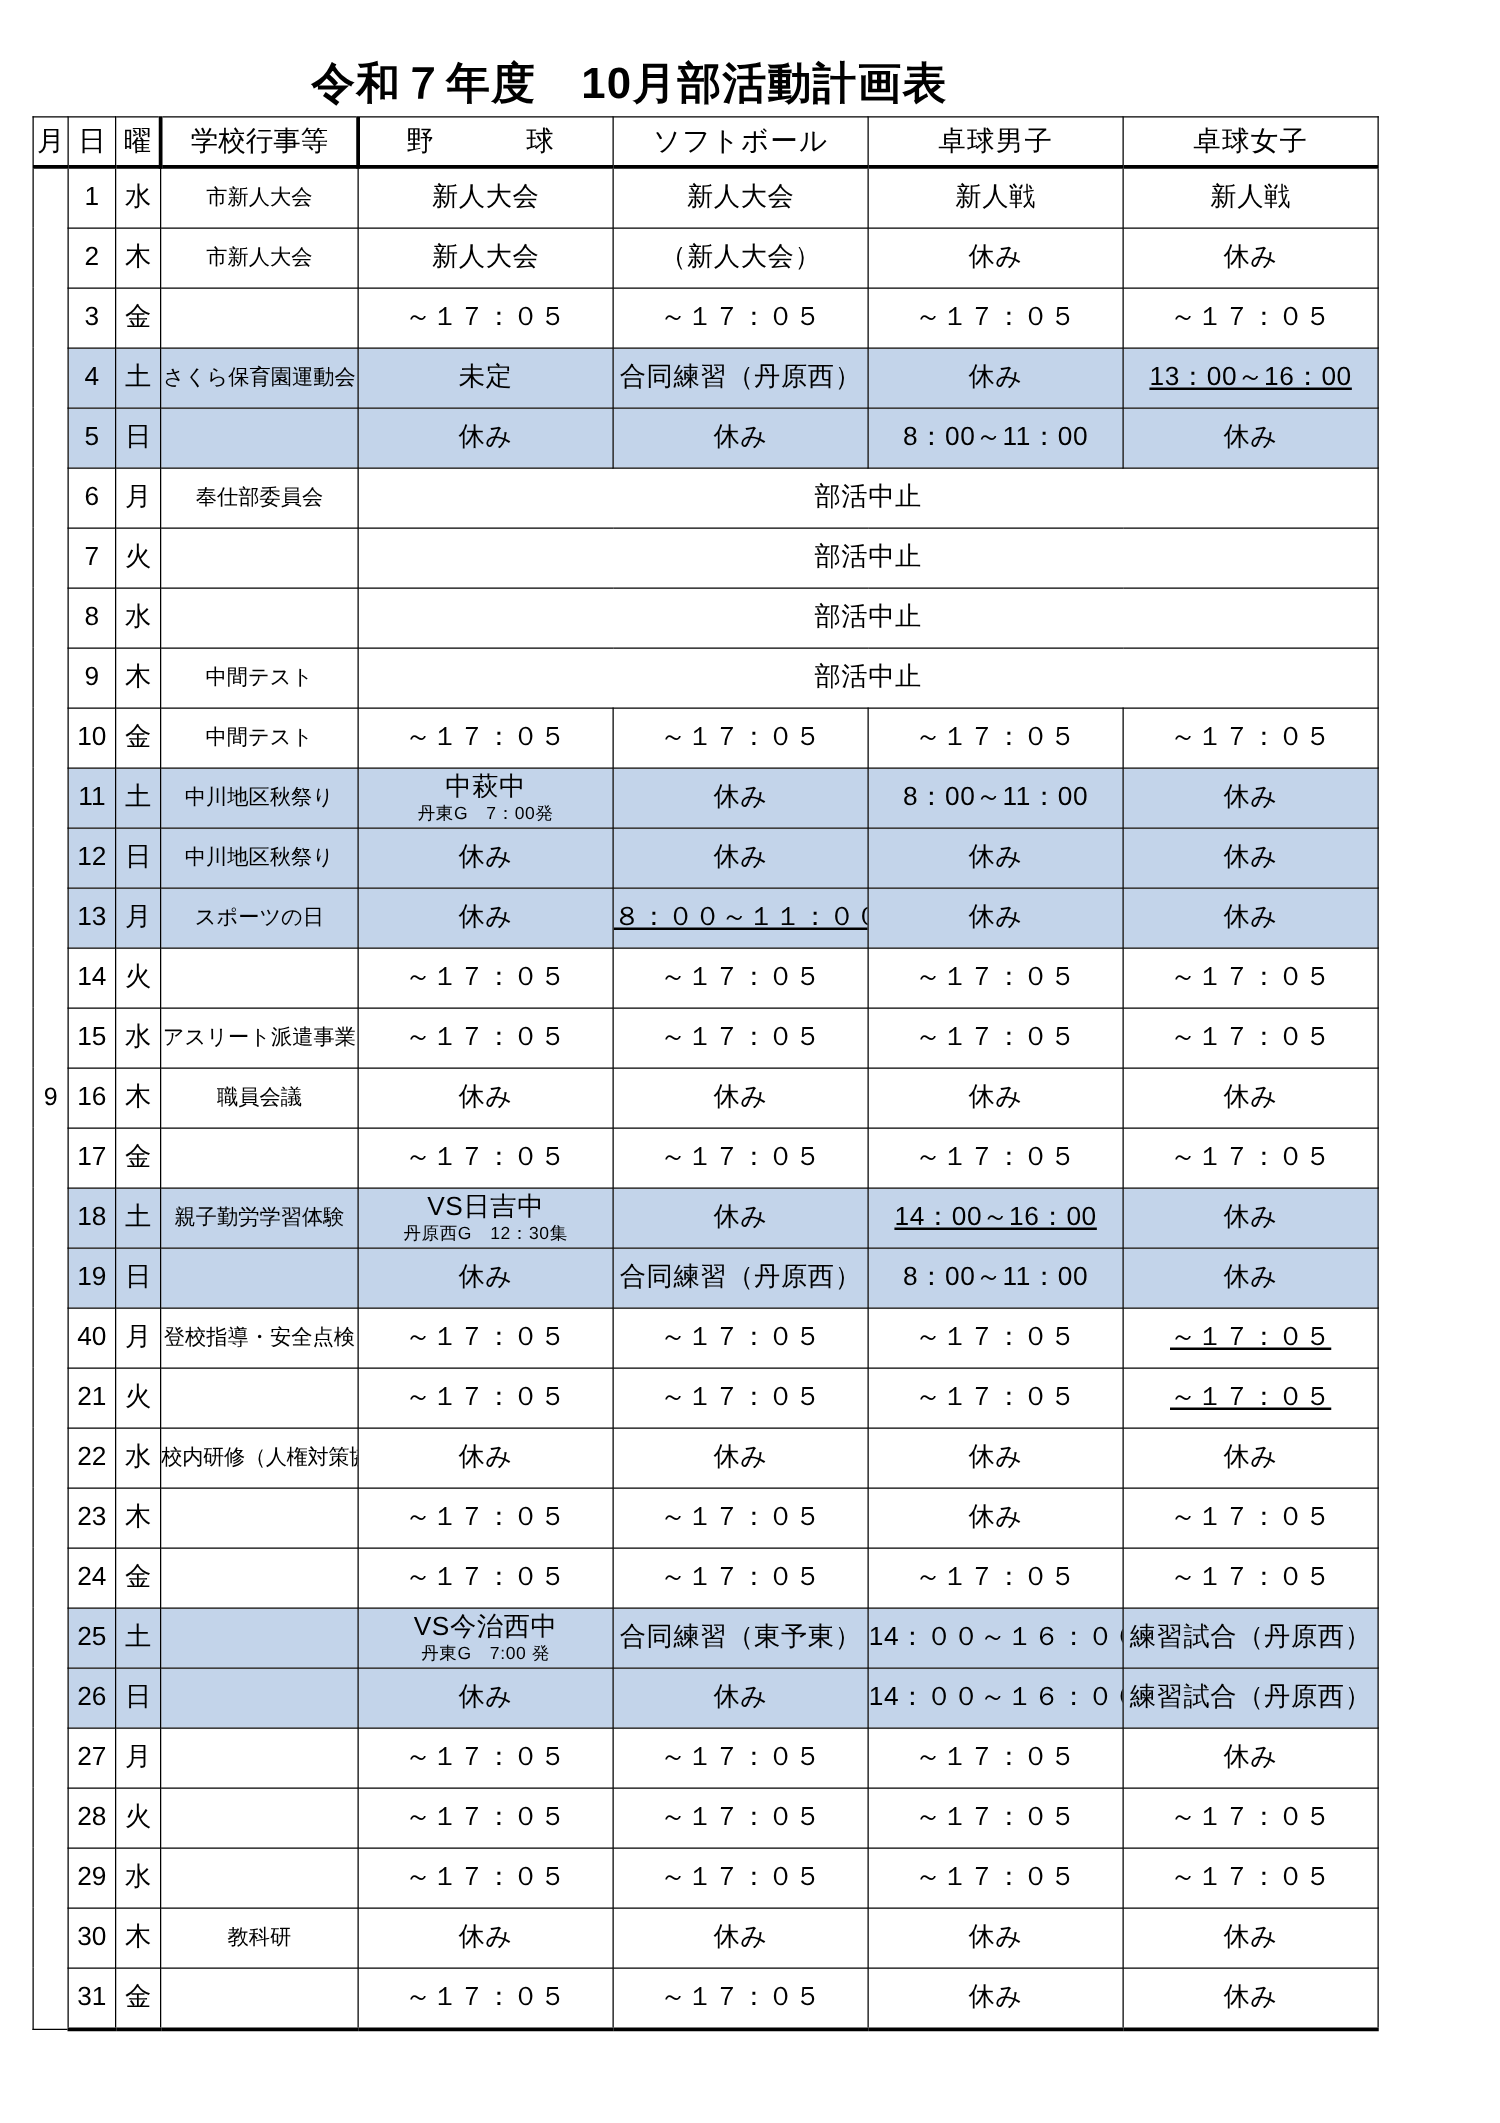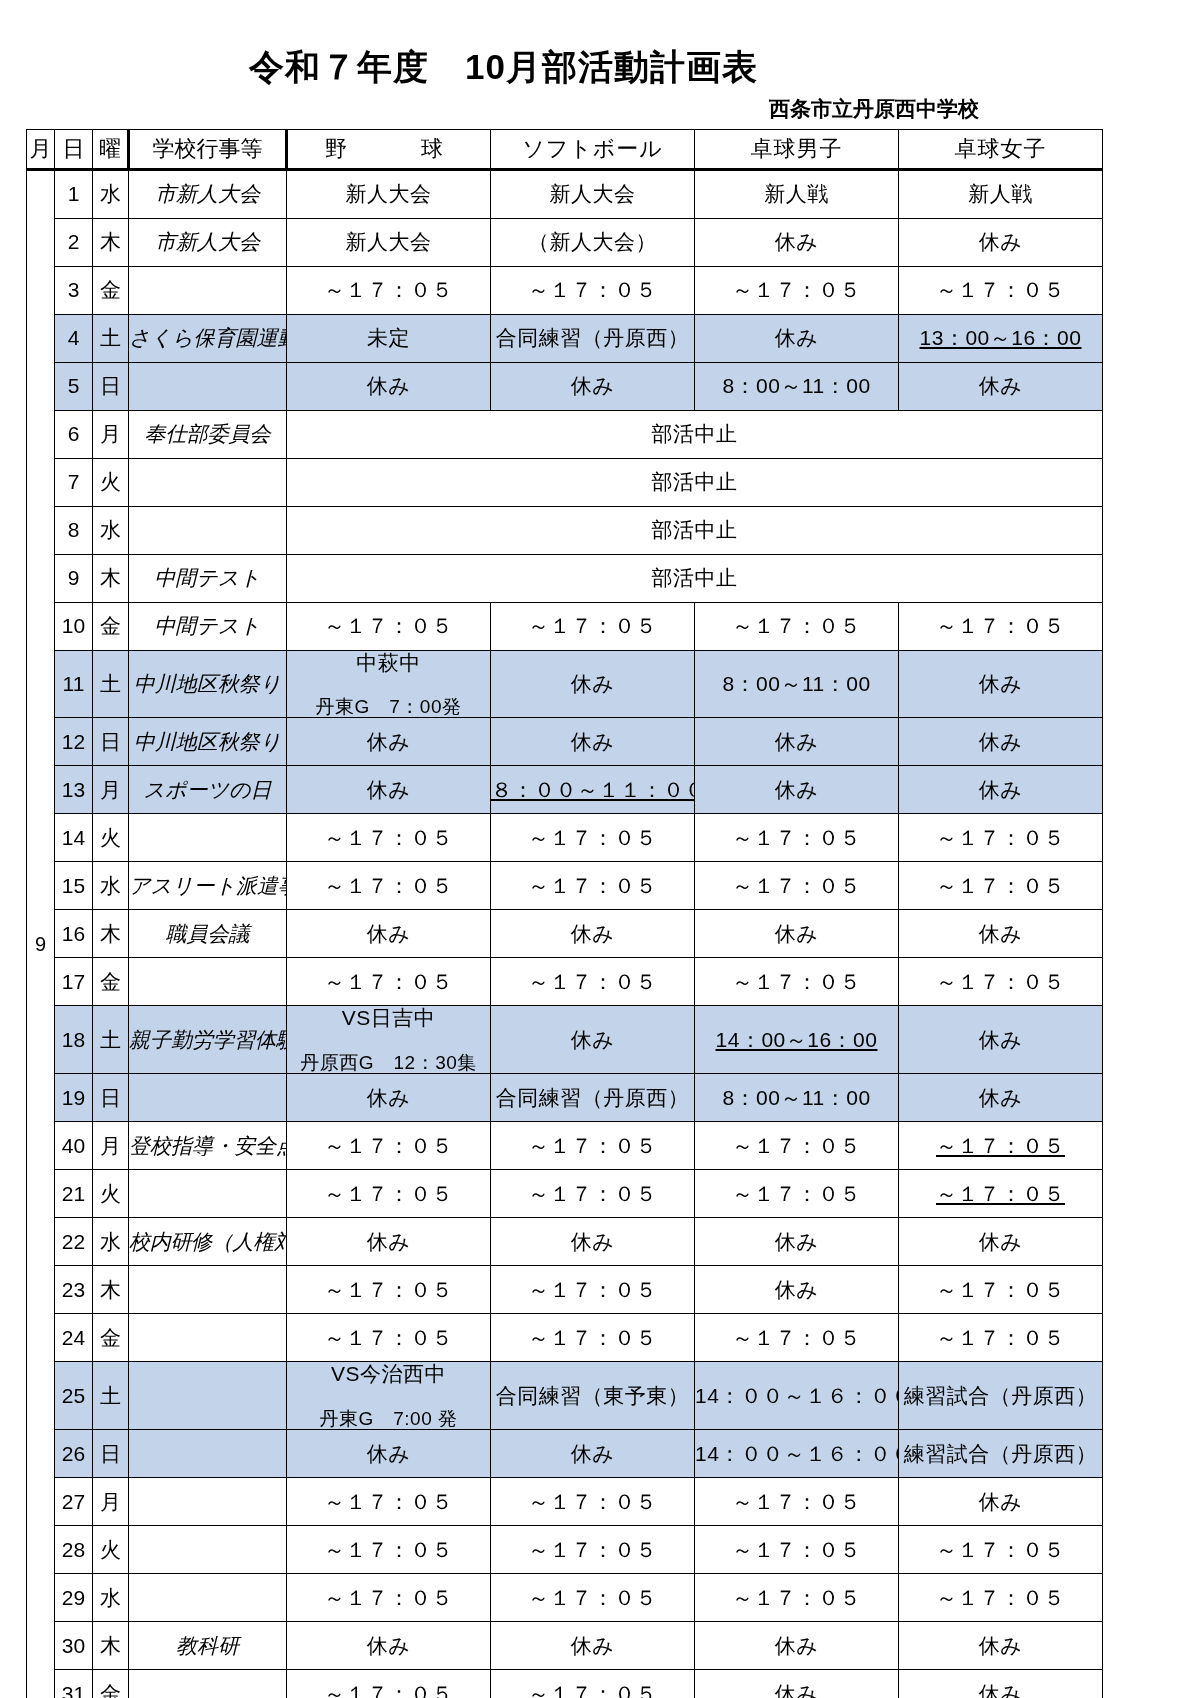--- a/index.html
+++ b/index.html
@@ -103,23 +103,22 @@
   }
 
   td.cell-day {
     font-size: 21px;
   }
   td.cell-dow {
     font-size: 21px;
     border-right: 3px solid #000;
   }
   td.cell-event {
-    font-size: 21px;
+    font-size: 17px;
     border-right: 3px solid #000;
-    font-style: italic;
   }
   td.cell-sport {
     font-size: 21px;
     letter-spacing: 0.5px;
   }
 
   
   .hl { background: #c3d4ea; }
 
   
@@ -127,39 +126,36 @@
   .fs-sm2  { font-size: 14px; letter-spacing: -0.3px; }
   .fs-tight{ font-size: 20px; letter-spacing: -0.5px; }
   .fs-xs   { font-size: 17px; text-decoration: underline; }
 
   .twoline {
     line-height: 1.05;
     white-space: normal;
     font-size: 19px;
   }
   .twoline .l1 { display: block; }
-  .twoline .l2 { display: block; font-size: 19px; margin-top: 21px; }
+  .twoline .l2 { display: block; font-size: 14px; }
 
   .merged-stop {
     font-size: 21px;
     margin-top: 29px;
   }
 
   .bottom-thick { border-bottom: 3px solid #000 !important; margin-left: 12px; }
 </style>
 </head>
 <body>
 
 <div class="page">
 
   <div class="title">令和７年度　10月部活動計画表</div>
 
-  <div class="school-name-wrap">
-    <span class="school-name">西条市立丹原西中学校</span>
-  </div>
 
   <div class="sched-wrap">
     <table class="sched">
       <colgroup>
         <col class="c-month">
         <col class="c-day">
         <col class="c-dow">
         <col class="c-event">
         <col class="c-sport">
         <col class="c-sport">

